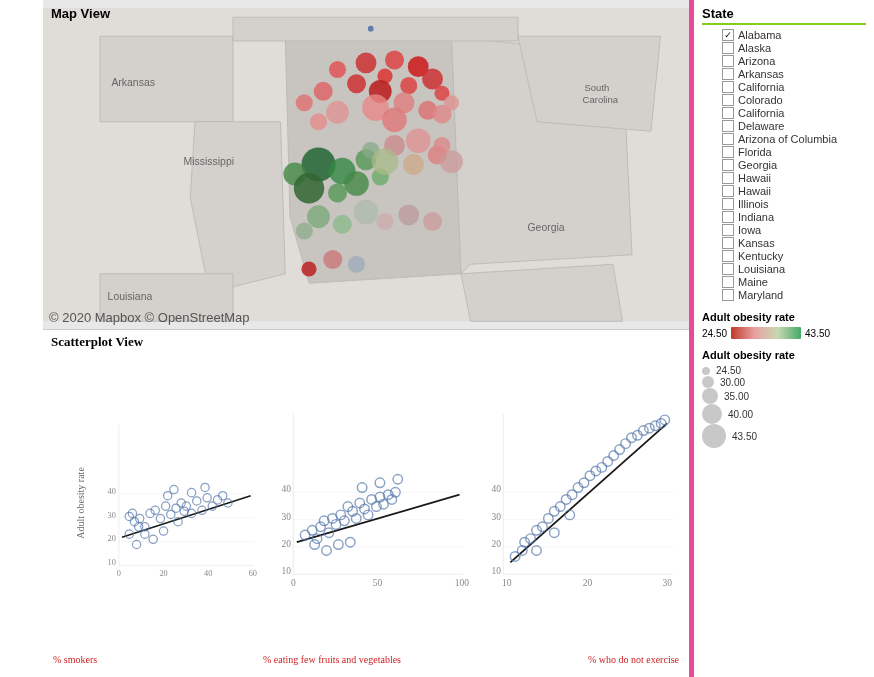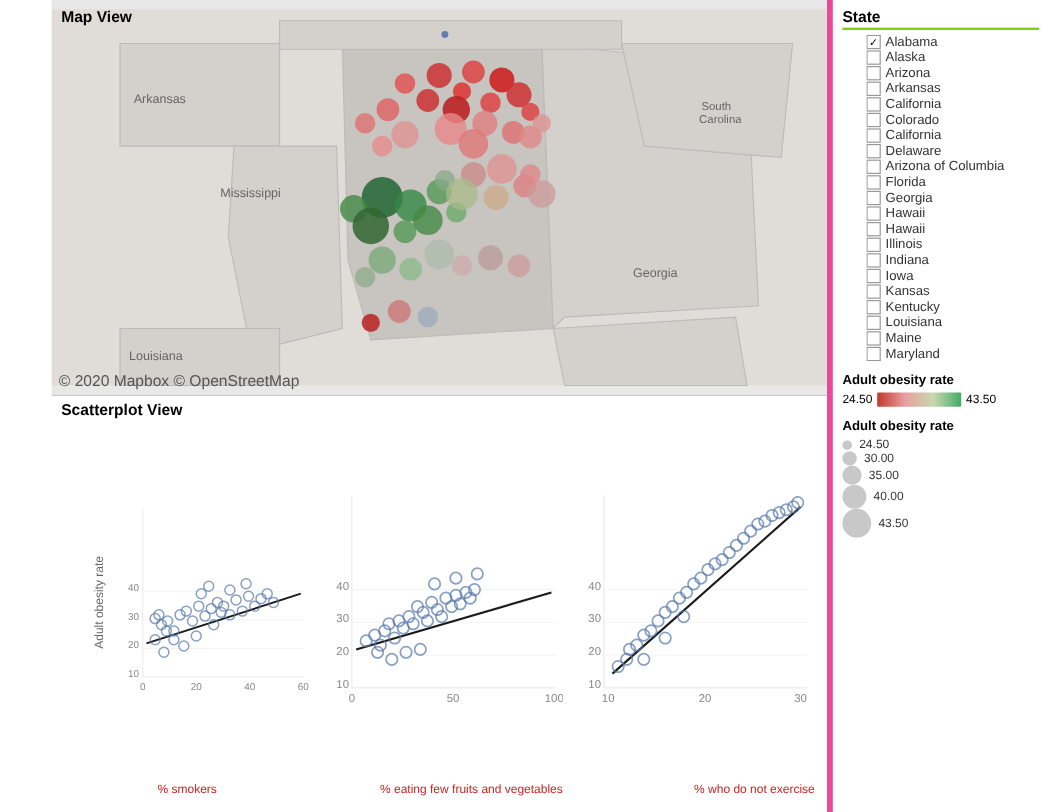--- a/index.html
+++ b/index.html
@@ -9,21 +9,21 @@
 
     .left-panel { flex: 1; display: flex; flex-direction: column; border-right: 5px solid #ec4899; margin-left: 43px; }
 
     
     .map-section { height: 330px; position: relative; background: #e8e8e8; border-bottom: 1px solid #ccc; }
     .map-title { position: absolute; top: 6px; left: 8px; font-size: 13px; font-weight: bold; z-index: 10; }
     .map-canvas { width: 100%; height: 100%; position: relative; overflow: hidden; }
     .map-copyright { position: absolute; bottom: 4px; left: 6px; font-size: 13px; color: #555; }
 
     
-    .scatter-section { flex: 1; background: #fff; padding: 4px 8px; }
+    .scatter-section { flex: 1; background: #fff; padding: 4px 8px; font-family: Liberation Serif, serif; }
     .scatter-title { font-size: 13px; font-weight: bold; margin-bottom: 2px; }
     .scatter-plots { display: flex; height: calc(100% - 24px); }
     .scatter-outer { position: relative; flex: 1; margin: 2px; display: flex; flex-direction: column; }
 
     
     .right-panel { width: 180px; padding: 6px 8px; display: flex; flex-direction: column; gap: 4px; overflow-y: auto; }
 
     .state-filter-title { font-size: 13px; font-weight: bold; margin-bottom: 0; border-bottom: 2px solid #84cc16; padding-bottom: 2px; }
     .state-list { display: flex; flex-direction: column; gap: 1px; max-height: 280px; overflow-y: auto; margin-left: 20px; }
     .state-item { display: flex; align-items: center; gap: 4px; font-size: 11px; }
@@ -197,21 +197,21 @@
                 <circle cx="35" cy="115" r="4" fill="none" stroke="#5577aa" stroke-width="1.2" opacity="0.7"></circle>
                 <circle cx="42" cy="125" r="4" fill="none" stroke="#5577aa" stroke-width="1.2" opacity="0.7"></circle>
                 <circle cx="68" cy="112" r="4" fill="none" stroke="#5577aa" stroke-width="1.2" opacity="0.7"></circle>
                 <circle cx="72" cy="78" r="4" fill="none" stroke="#5577aa" stroke-width="1.2" opacity="0.7"></circle>
                 <circle cx="78" cy="72" r="4" fill="none" stroke="#5577aa" stroke-width="1.2" opacity="0.7"></circle>
                 <circle cx="95" cy="75" r="4" fill="none" stroke="#5577aa" stroke-width="1.2" opacity="0.7"></circle>
                 <circle cx="108" cy="70" r="4" fill="none" stroke="#5577aa" stroke-width="1.2" opacity="0.7"></circle>
               </svg>
             </div>
           </div>
-          <div style="text-align:center;font-size:10px;color:#cc2222;margin-top:2px;">% smokers</div>
+          <div style="font-size:10px;color:#cc2222;margin-top:2px;">% smokers</div>
         </div>
 
         <div class="scatter-outer">
           <div style="display:flex;flex:1;position:relative;">
             <div style="width:16px;flex-shrink:0;"></div>
             <div style="flex:1;position:relative;">
               <svg width="100%" height="100%" viewBox="0 0 160 170">
                 <line x1="12" y1="10" x2="12" y2="145" stroke="#ddd" stroke-width="0.5"></line>
                 <line x1="12" y1="145" x2="155" y2="145" stroke="#ddd" stroke-width="0.5"></line>
                 <text x="10" y="145" font-size="8" fill="#888" text-anchor="end">10</text>
@@ -253,21 +253,21 @@
                 <circle cx="50" cy="120" r="4" fill="none" stroke="#5577aa" stroke-width="1.2" opacity="0.7"></circle>
                 <circle cx="40" cy="125" r="4" fill="none" stroke="#5577aa" stroke-width="1.2" opacity="0.7"></circle>
                 <circle cx="60" cy="118" r="4" fill="none" stroke="#5577aa" stroke-width="1.2" opacity="0.7"></circle>
                 <circle cx="30" cy="120" r="4" fill="none" stroke="#5577aa" stroke-width="1.2" opacity="0.7"></circle>
                 <circle cx="70" cy="72" r="4" fill="none" stroke="#5577aa" stroke-width="1.2" opacity="0.7"></circle>
                 <circle cx="85" cy="68" r="4" fill="none" stroke="#5577aa" stroke-width="1.2" opacity="0.7"></circle>
                 <circle cx="100" cy="65" r="4" fill="none" stroke="#5577aa" stroke-width="1.2" opacity="0.7"></circle>
               </svg>
             </div>
           </div>
-          <div style="text-align:right;font-size:10px;color:#cc2222;margin-top:2px;">% eating few fruits and vegetables</div>
+          <div style="text-align:left;font-size:10px;color:#cc2222;margin-top:2px;">% eating few fruits and vegetables</div>
         </div>
 
         <div class="scatter-outer">
           <div style="display:flex;flex:1;position:relative;">
             <div style="width:16px;flex-shrink:0;"></div>
             <div style="flex:1;position:relative;">
               <svg width="100%" height="100%" viewBox="0 0 160 170">
                 <line x1="12" y1="10" x2="12" y2="145" stroke="#ddd" stroke-width="0.5"></line>
                 <line x1="12" y1="145" x2="155" y2="145" stroke="#ddd" stroke-width="0.5"></line>
                 <text x="10" y="145" font-size="8" fill="#888" text-anchor="end">10</text>

